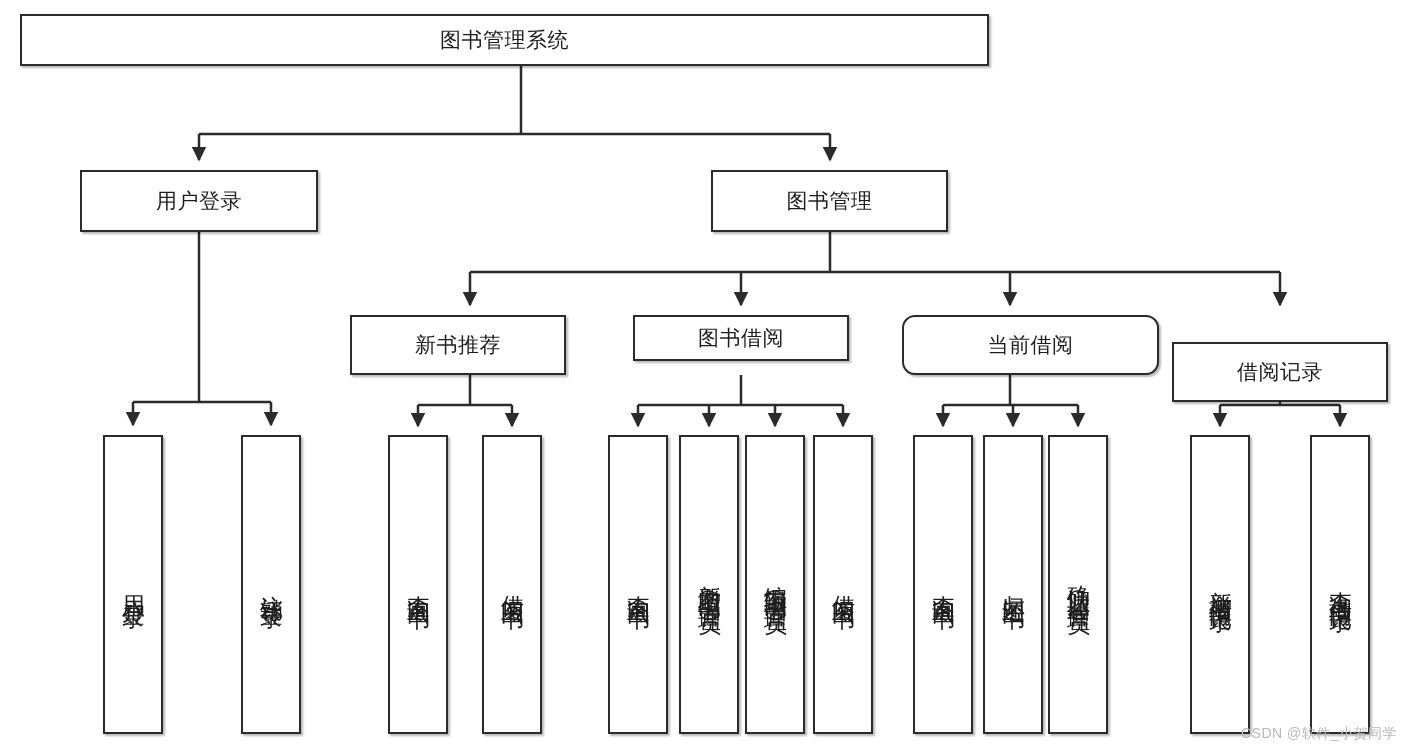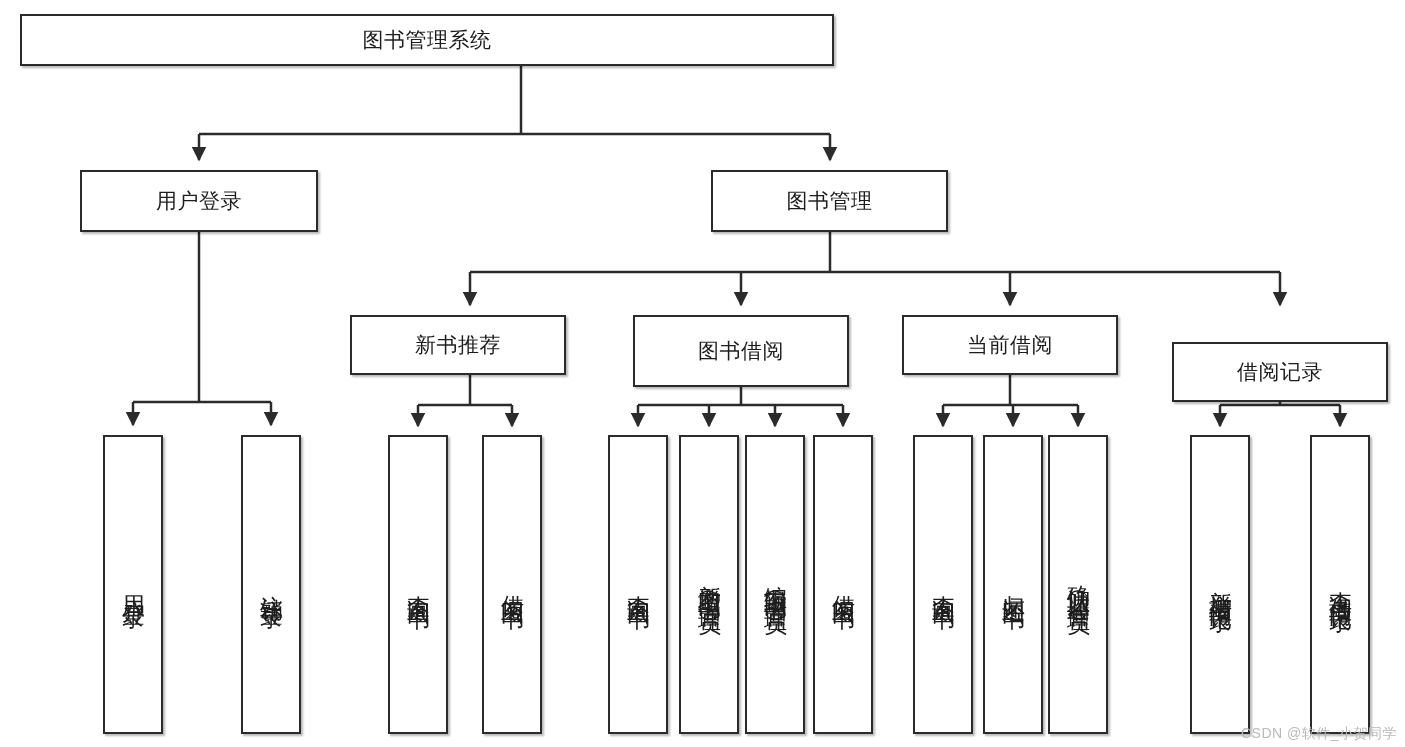--- a/index.html
+++ b/index.html
@@ -110,38 +110,38 @@
       <path d="M 1013 405 L 1013 426" marker-end="url(#arrow)"></path>
       <path d="M 1078 405 L 1078 426" marker-end="url(#arrow)"></path>
 
       <path d="M 1280 375 L 1280 405"></path>
       <path d="M 1220 405 L 1340 405"></path>
       <path d="M 1220 405 L 1220 426" marker-end="url(#arrow)"></path>
       <path d="M 1340 405 L 1340 426" marker-end="url(#arrow)"></path>
     </g>
   </svg>
 
-  <div class="node horizontal" style="left: 20px; top: 14px; width: 814px; height: 52px;">
+  <div class="node horizontal" style="left: 20px; top: 14px; width: 969px; height: 52px;">
     <span class="label">图书管理系统</span>
   </div>
 
   <div class="node horizontal" style="left: 80px; top: 170px; width: 238px; height: 62px;">
     <span class="label">用户登录</span>
   </div>
   <div class="node horizontal" style="left: 711px; top: 170px; width: 237px; height: 62px;">
     <span class="label">图书管理</span>
   </div>
 
   <div class="node horizontal" style="left: 350px; top: 315px; width: 216px; height: 60px;">
     <span class="label">新书推荐</span>
   </div>
-  <div class="node horizontal" style="left: 633px; top: 315px; width: 216px; height: 72px;">
+  <div class="node horizontal" style="left: 633px; top: 315px; width: 216px; height: 46px;">
     <span class="label">图书借阅</span>
   </div>
-  <div class="node horizontal" style="left: 902px; top: 315px; width: 216px; height: 60px;">
+  <div class="node horizontal" style="left: 902px; top: 315px; width: 257px; height: 60px; border-radius: 13px;">
     <span class="label">当前借阅</span>
   </div>
   <div class="node horizontal" style="left: 1172px; top: 302px; width: 216px; height: 60px; margin-top: 40px;">
     <span class="label">借阅记录</span>
   </div>
 
   <div class="node vertical" style="left: 103px; top: 435px; width: 60px; height: 299px;">
     <span class="label">用户登录</span>
   </div>
   <div class="node vertical" style="left: 241px; top: 435px; width: 60px; height: 299px;">

